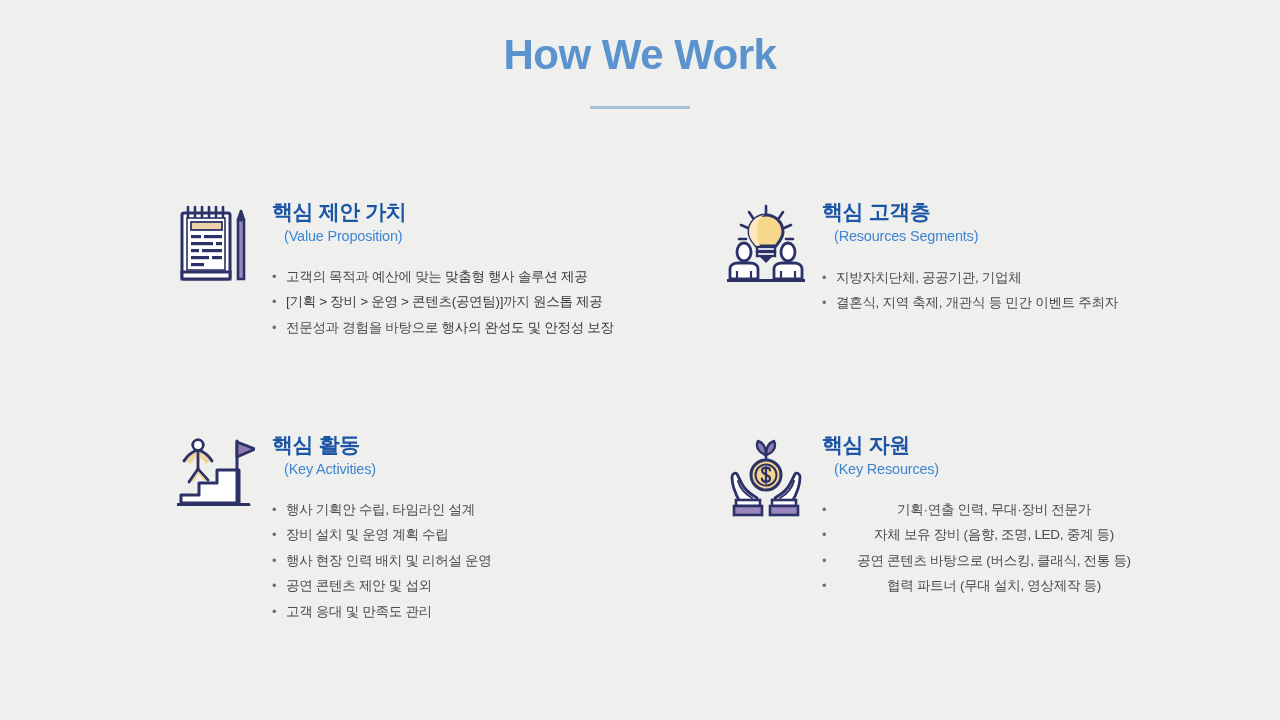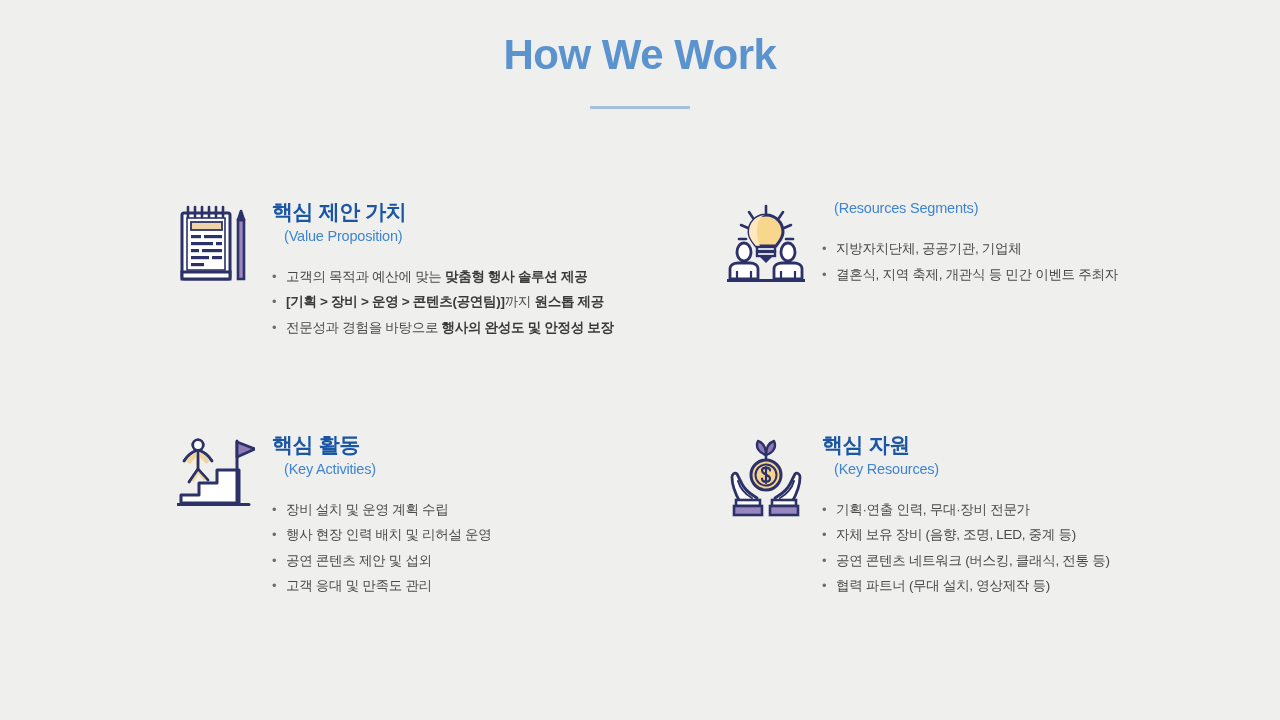--- a/index.html
+++ b/index.html
@@ -94,27 +94,27 @@
     white-space: nowrap;
   }
   .bullets li::before {
     content: "•";
     position: absolute;
     left: 0;
     top: 0;
     color: #6e6e6e;
     font-size: 13px;
   }
-  .bullets li b { font-weight: bold; color: #3a3a3a; margin-top: 29px; }
+  .bullets li b { font-weight: normal; color: #3a3a3a; margin-top: 29px; }
 
   
   .card-q1 .bullets { margin-top: 0px; }
   .card-q2 .bullets { margin-top: 19px; }
   .card-q3 .bullets { margin-top: 2px; }
-  .card-q4 .bullets { margin-top: 2px; }
+  .card-q4 .bullets { margin-top: 2px; text-align: center; }
 
   .card-q2, .card-q4 { padding-left: 10px; }
 
   svg { display: block; }
 </style>
 </head>
 <body>
 
 <div class="slide-header">
   <div class="slide-title">How We Work</div>
@@ -202,20 +202,21 @@
           <line x1="10" y1="67" x2="10" y2="75"></line>
           <line x1="24" y1="67" x2="24" y2="75"></line>
           <line x1="54" y1="67" x2="54" y2="75"></line>
           <line x1="68" y1="67" x2="68" y2="75"></line>
         </g>
 
         <line x1="0" y1="76.5" x2="78" y2="76.5" stroke="#2c3268" stroke-width="3" stroke-linecap="round"></line>
       </svg>
     </div>
     <div class="card-body">
+      <div class="card-title">핵심 고객층</div>
       <div class="card-subtitle">(Resources Segments)</div>
       <ul class="bullets">
           <li>지방자치단체, 공공기관, 기업체</li>
           <li>결혼식, 지역 축제, 개관식 등 민간 이벤트 주최자</li>
         </ul>
     </div>
   </div>
 
   <div class="card card-q3">
     <div class="card-icon">
@@ -246,20 +247,21 @@
         </g>
         <circle cx="21" cy="8" r="5.2" fill="#ffffff" stroke="#2c3268" stroke-width="2.6"></circle>
 
         <line x1="0" y1="67.5" x2="72" y2="67.5" stroke="#2c3268" stroke-width="3" stroke-linecap="round"></line>
       </svg>
     </div>
     <div class="card-body">
       <div class="card-title">핵심 활동</div>
       <div class="card-subtitle">(Key Activities)</div>
       <ul class="bullets">
+          <li>행사 기획안 수립, 타임라인 설계</li>
           <li>장비 설치 및 운영 계획 수립</li>
           <li>행사 현장 인력 배치 및 리허설 운영</li>
           <li>공연 콘텐츠 제안 및 섭외</li>
           <li>고객 응대 및 만족도 관리</li>
         </ul>
     </div>
   </div>
 
   <div class="card card-q4">
     <div class="card-icon">
@@ -285,19 +287,19 @@
         <rect x="45" y="63" width="24" height="6" fill="#ffffff" stroke="#2c3268" stroke-width="2.6"></rect>
         <rect x="43" y="69" width="28" height="9" fill="#9b87bf" stroke="#2c3268" stroke-width="2.6"></rect>
       </svg>
     </div>
     <div class="card-body">
       <div class="card-title">핵심 자원</div>
       <div class="card-subtitle">(Key Resources)</div>
       <ul class="bullets">
           <li>기획·연출 인력, 무대·장비 전문가</li>
           <li>자체 보유 장비 (음향, 조명, LED, 중계 등)</li>
-          <li>공연 콘텐츠 네트워크 (버스킹, 클래식, 전통 등)</li>
+          <li>공연 콘텐츠 바탕으로 (버스킹, 클래식, 전통 등)</li>
           <li>협력 파트너 (무대 설치, 영상제작 등)</li>
         </ul>
     </div>
   </div>
 
 </div>
 
 </body></html>

